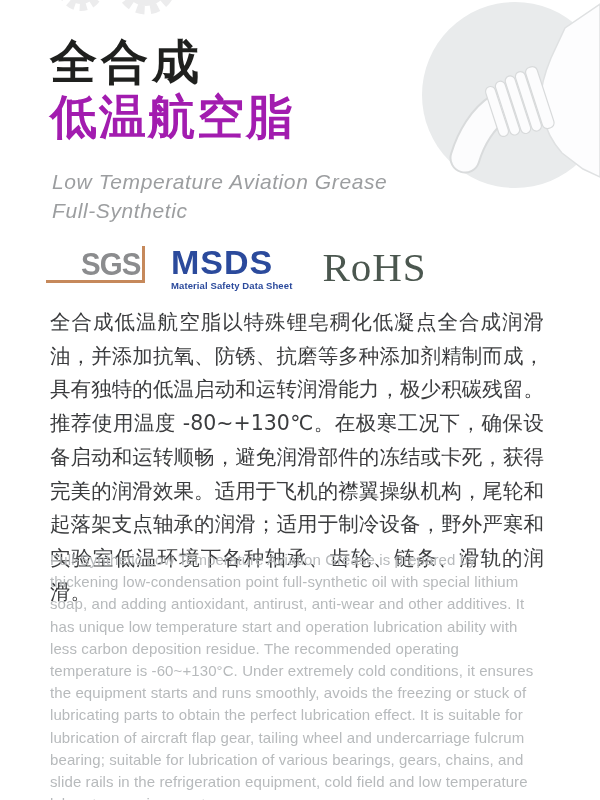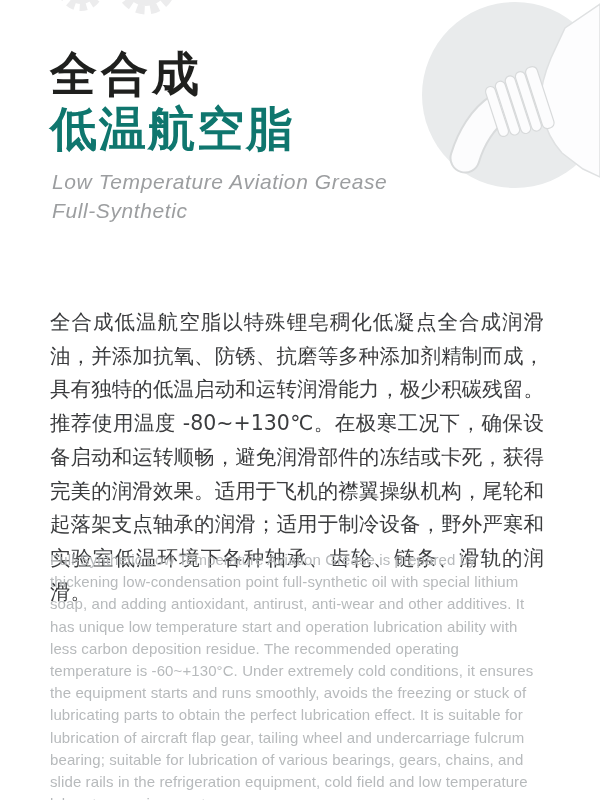--- a/index.html
+++ b/index.html
@@ -10,27 +10,27 @@
   }
   .page{position:absolute;inset:0;}
 
   
   .gears{position:absolute;left:50px;top:0;width:150px;height:20px;}
 
   
   .hero{position:absolute;left:405px;top:0;width:195px;height:200px;}
 
   
-  .title-block{position:absolute;left:50px;top:46px;}
+  .title-block{position:absolute;left:50px;top:34px;}
   .title-cn1{
     font-size:47px;font-weight:600;color:#1f201e;letter-spacing:4px;line-height:56px;
     font-family:"DejaVu Sans", sans-serif;
   }
   .title-cn2{
-    font-size:47px;font-weight:800;color:#0f766e;letter-spacing:2px;line-height:54px;
+    font-size:47px;font-weight:800;color:#a21caf;letter-spacing:2px;line-height:54px;
     font-family:"DejaVu Sans", sans-serif;
   }
   .subtitle-en{
     position:absolute;left:52px;top:167px;
     font-size:21px;font-style:italic;color:#9c9ea0;line-height:29px;letter-spacing:0.6px;
   }
 
   
   .certs{position:absolute;left:46px;top:246px;display:flex;align-items:flex-start;}
   .sgs{
@@ -102,17 +102,29 @@
   <div class="title-block">
     <div class="title-cn1">全合成</div>
     <div class="title-cn2">低温航空脂</div>
   </div>
 
   <div class="subtitle-en">
     <div>Low Temperature Aviation Grease</div>
     <div>Full-Synthetic</div>
   </div>
 
+  <div class="certs">
+    <div class="sgs">
+      <span class="sgs-text">SGS</span>
+    </div>
+    <div class="msds">
+      <div class="msds-text">MSDS</div>
+      <div class="msds-sub">Material Safety Data Sheet</div>
+    </div>
+    <div class="rohs">
+      <span>RoHS</span>
+    </div>
+  </div>
 
   <p class="desc-cn">全合成低温航空脂以特殊锂皂稠化低凝点全合成润滑油，并添加抗氧、防锈、抗磨等多种添加剂精制而成，具有独特的低温启动和运转润滑能力，极少积碳残留。推荐使用温度 -80~+130℃。在极寒工况下，确保设备启动和运转顺畅，避免润滑部件的冻结或卡死，获得完美的润滑效果。适用于飞机的襟翼操纵机构，尾轮和起落架支点轴承的润滑；适用于制冷设备，野外严寒和实验室低温环境下各种轴承、齿轮、链条、滑轨的润滑。</p>
   <p class="desc-en">Full-Synthetic Low Temperature Aviation Grease is prepared by thickening low-condensation point full-synthetic oil with special lithium soap, and adding antioxidant, antirust, anti-wear and other additives. It has unique low temperature start and operation lubrication ability with less carbon deposition residue. The recommended operating temperature is -60~+130°C. Under extremely cold conditions, it ensures the equipment starts and runs smoothly, avoids the freezing or stuck of lubricating parts to obtain the perfect lubrication effect. It is suitable for lubrication of aircraft flap gear, tailing wheel and undercarriage fulcrum bearing; suitable for lubrication of various bearings, gears, chains, and slide rails in the refrigeration equipment, cold field and low temperature laboratory environment.</p>
 
 </div>
 
 </body></html>

